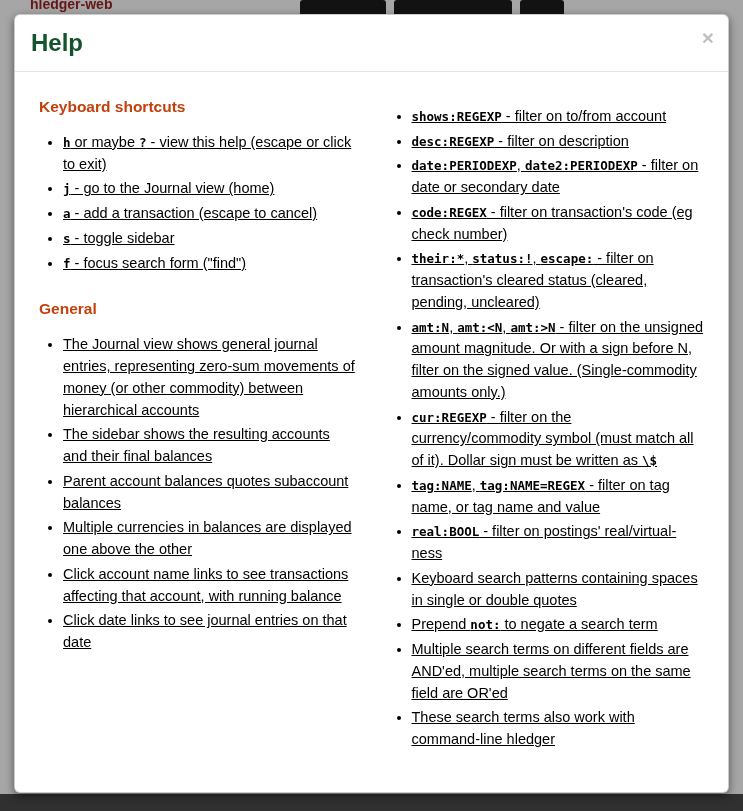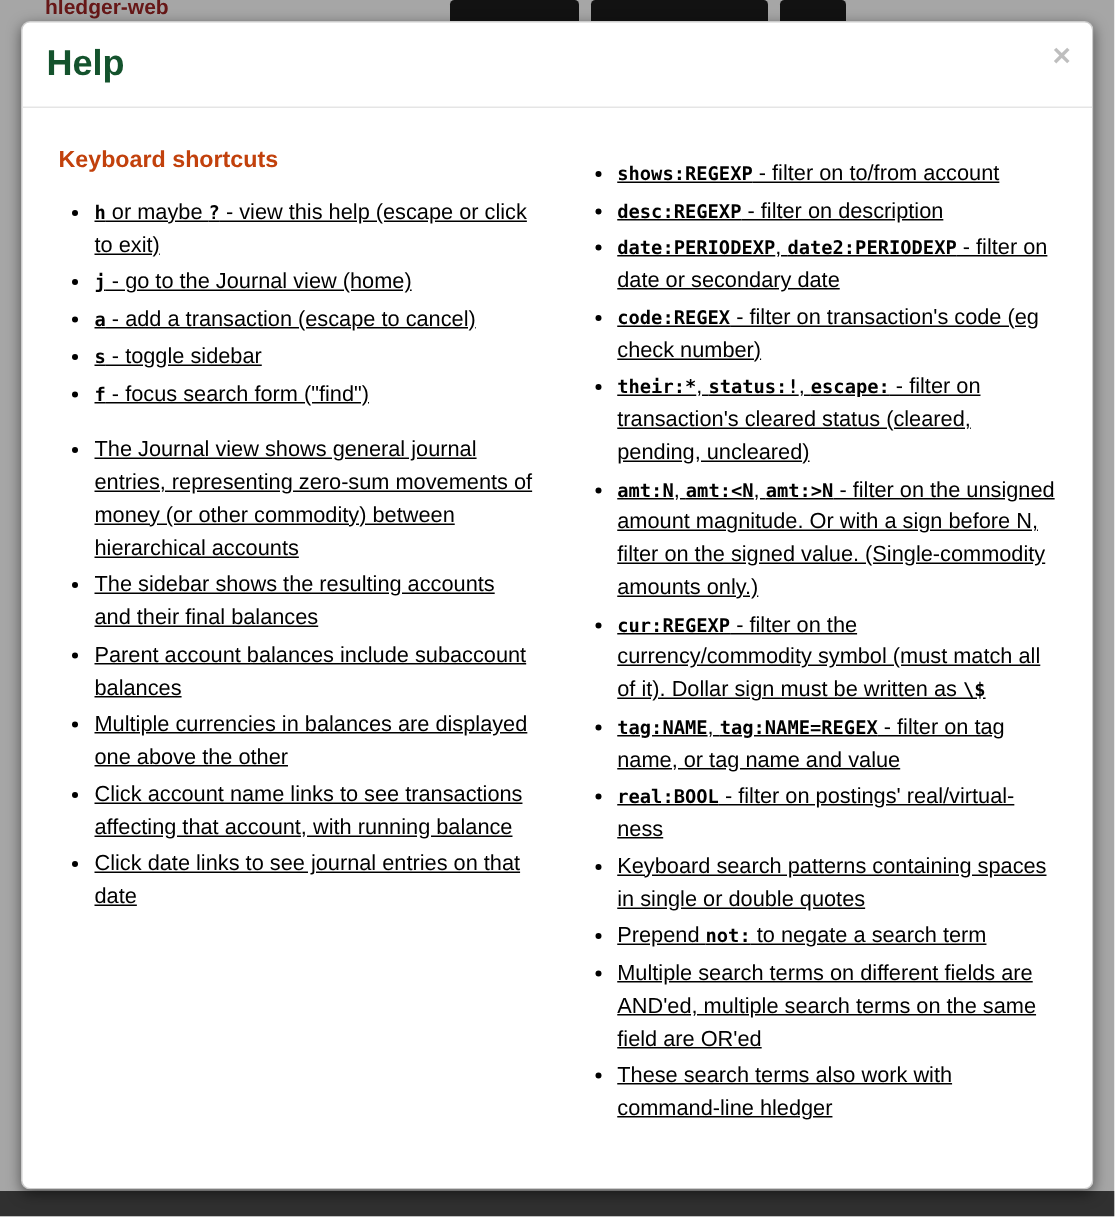--- a/index.html
+++ b/index.html
@@ -74,24 +74,25 @@
   <div class="modal-body">
     <div class="col">
       <h3>Keyboard shortcuts</h3>
       <ul>
           <li><code>h</code> or maybe <code>?</code> - view this help (escape or click to exit)</li>
           <li><code>j</code> - go to the Journal view (home)</li>
           <li><code>a</code> - add a transaction (escape to cancel)</li>
           <li><code>s</code> - toggle sidebar</li>
           <li><code>f</code> - focus search form ("find")</li>
         </ul>
+      <h3 class="later">General</h3>
       <ul>
           <li>The Journal view shows general journal entries, representing zero-sum movements of money (or other commodity) between hierarchical accounts</li>
           <li>The sidebar shows the resulting accounts and their final balances</li>
-          <li>Parent account balances include subaccount balances</li>
+          <li>Parent account balances quotes subaccount balances</li>
           <li>Multiple currencies in balances are displayed one above the other</li>
           <li>Click account name links to see transactions affecting that account, with running balance</li>
           <li>Click date links to see journal entries on that date</li>
         </ul>
     </div>
     <div class="col">
       <ul>
           <li><code>shows:REGEXP</code> - filter on to/from account</li>
           <li><code>desc:REGEXP</code> - filter on description</li>
           <li><code>date:PERIODEXP</code>, <code>date2:PERIODEXP</code> - filter on date or secondary date</li>

